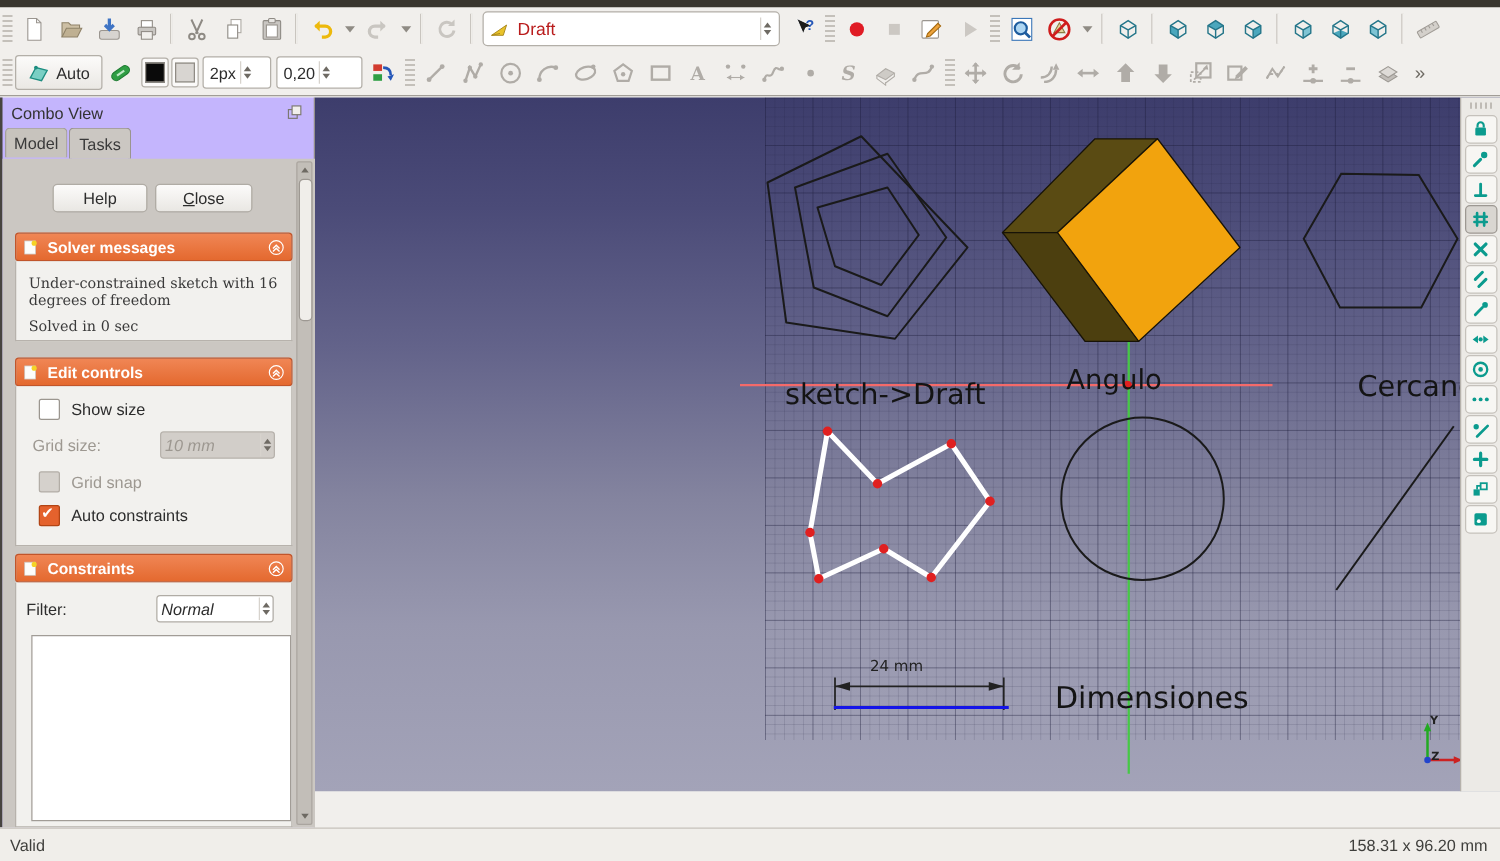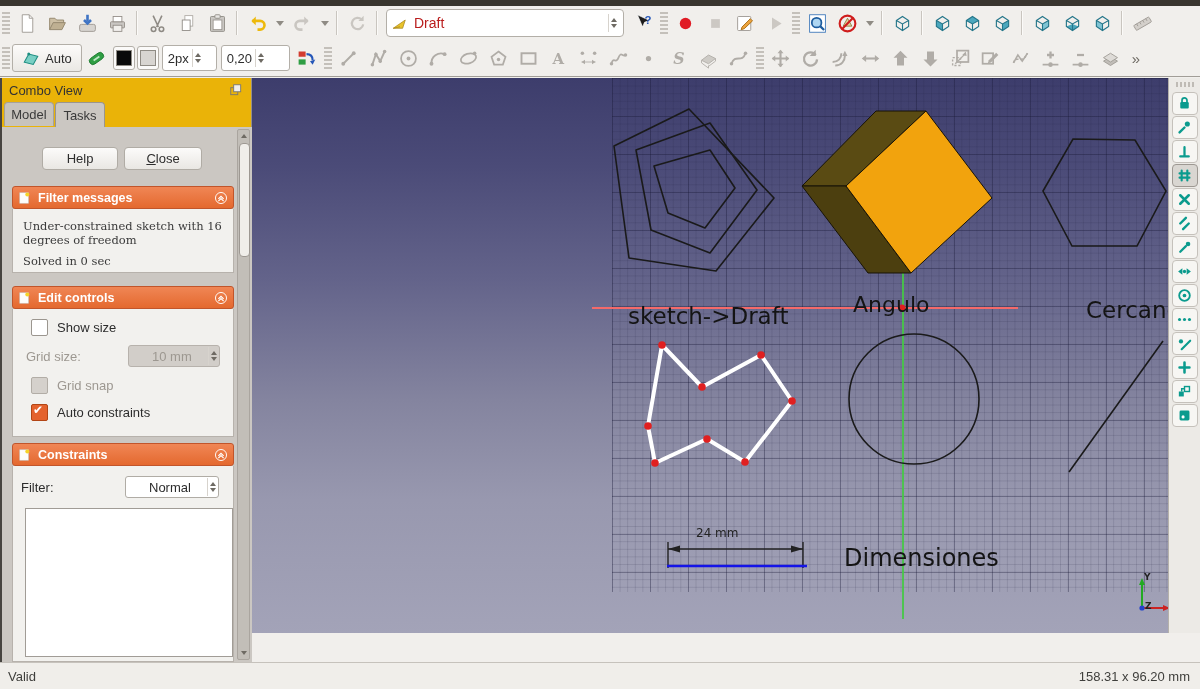--- a/index.html
+++ b/index.html
@@ -30,21 +30,21 @@
   .tb-labelbtn{width:auto;padding:0 9px;border:1px solid #b3afa8;border-radius:3px;
      background:linear-gradient(#fcfbfa,#eae8e4);gap:5px;font-size:13px;color:#2d2d2d;}
   .tb-swatch{width:22px;height:24px;border:1px solid #b3afa8;border-radius:3px;background:#fbfaf9;
      display:flex;align-items:center;justify-content:center;padding:0;flex:none;margin:0 1px;}
   .tb-swatch .sw{width:14px;height:14px;border:1px solid #8f8b84;}
   .tb-spin{height:24px;background:#fff;border:1px solid #b3afa8;border-radius:3px;display:flex;
      align-items:center;padding-left:5px;font-size:13px;color:#2d2d2d;flex:none;margin:0 2px;gap:3px;}
   .tb-overflow{font-size:15px;color:#6e6a63;margin-left:6px;flex:none;}
 
   
-  .combo-view{position:absolute;left:0;top:78px;width:252px;height:584px;background:#eab308;
+  .combo-view{position:absolute;left:0;top:78px;width:252px;height:584px;background:#c4b5fd;
      border-right:1px solid #94908a;border-left:2px solid #474440;box-sizing:border-box;}
   .cv-header{position:absolute;left:0;top:0;width:100%;height:24px;display:flex;align-items:center;}
   .cv-title{font-size:13px;color:#333;padding-left:7px;flex:1;}
   .cv-float{width:14px;height:14px;margin-right:8px;}
   .cv-float svg{width:14px;height:14px;}
   .cv-tabs{position:absolute;left:0;top:24px;height:25px;display:flex;padding-left:2px;}
   .cv-tab{width:50px;height:24px;display:flex;align-items:center;justify-content:center;font-size:13px;
      color:#3a3a3a;background:#c7c3bd;border:1px solid #a5a19a;border-bottom:none;border-radius:4px 4px 0 0;margin-right:1px;box-sizing:border-box;}
   .cv-tab.active{background:#cbc7c2;height:25px;border-color:#9a958e;font-weight:400;}
   .cv-content{position:absolute;left:0;top:49px;width:250px;height:535px;background:#cbc7c2;overflow:hidden;}
@@ -59,21 +59,21 @@
   .tp-body{position:relative;background:#f2f1ee;border:1px solid #b7b2ac;border-top:none;box-sizing:border-box;}
   .serif{font-family:"DejaVu Serif",serif;font-size:11.5px;color:#3a3a3a;margin:0;padding:0 10px;}
   .chk{width:15px;height:15px;background:#fff;border:1px solid #9b968f;border-radius:2px;display:inline-block;position:relative;flex:none;}
   .chk.checked{background:#e4622d;border-color:#b24515;}
   .chk.checked::after{content:"✔";position:absolute;left:1px;top:-2px;color:#fff;font-size:12px;}
   .chk.disabled{background:#d5d1cc;border-color:#b2ada6;}
   .chk-row{position:absolute;display:flex;align-items:center;gap:9px;font-size:13px;color:#2d2d2d;}
   .dis{color:#9d9891;}
   .spinbox{position:absolute;height:22px;background:#fff;border:1px solid #b0aca5;border-radius:3px;
      display:flex;align-items:center;box-sizing:border-box;font-size:13px;color:#2d2d2d;}
-  .spinbox .val{flex:1;padding-left:23px;}
+  .spinbox .val{flex:1;padding-left:3px;font-style:italic;}
   .spinbox.disabled{background:#d2cec9;color:#9d9891;border-color:#b7b2ac;}
   .cnlist{position:absolute;background:#fff;border:1px solid #a19c96;}
   .cv-scroll{position:absolute;right:2px;top:2px;width:13px;height:531px;background:#c2beb8;border:1px solid #aaa59f;border-radius:2px;box-sizing:border-box;}
   .sb-btn{position:absolute;left:0;width:11px;height:12px;display:flex;align-items:center;justify-content:center;}
   .sb-btn.up{top:0;} .sb-btn.down{bottom:0;}
   .sb-thumb{position:absolute;left:1px;top:13px;width:9px;height:112px;background:#f0eeea;border:1px solid #9d9892;border-radius:4px;}
 
   
   .viewport{position:absolute;left:252px;top:78px;width:948px;height:555px;overflow:hidden;
      background:linear-gradient(180deg,#3d3d6c 0%,#4b4b78 16%,#63638a 36%,#84849f 58%,#9898af 76%,#a3a3b8 100%);}
@@ -652,21 +652,21 @@
       <button class="cv-btn" style="left:122px;top:20px;width:78px"><u>C</u><span>lose</span></button>
 
       <div class="task-panel" style="top:59px">
         <div class="tp-header">
           <span class="tp-ic icon-slot">
               <svg viewBox="0 0 24 24" aria-hidden="true">
                 <rect x="3" y="3" width="15" height="18" fill="#fdfdfb" stroke="#c9c5c0"></rect>
                 <circle cx="16" cy="6" r="3.5" fill="#f5d327"></circle>
               </svg>
             </span>
-          <span class="tp-title">Filter messages</span>
+          <span class="tp-title">Solver messages</span>
           <span class="tp-col icon-slot">
               <svg viewBox="0 0 24 24" aria-hidden="true">
                 <circle cx="12" cy="12" r="9.5" fill="none" stroke="#fff" stroke-width="1.6"></circle>
                 <path d="M7.5 13.5L12 9l4.5 4.5M7.5 17.5L12 13l4.5 4.5" fill="none" stroke="#fff" stroke-width="2"></path>
               </svg>
             </span>
         </div>
         <div class="tp-body" style="height:64px">
           <p class="serif" style="padding-top:10px">Under-constrained sketch with 16 degrees of freedom</p>
           <p class="serif" style="padding-top:7px">Solved in 0 sec</p>

